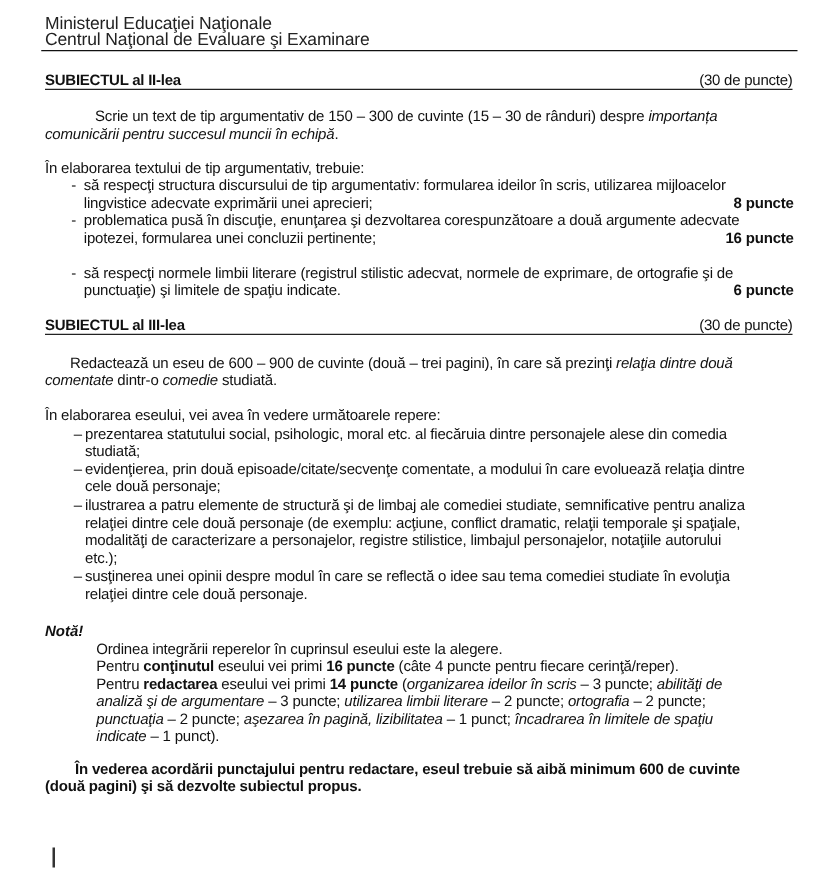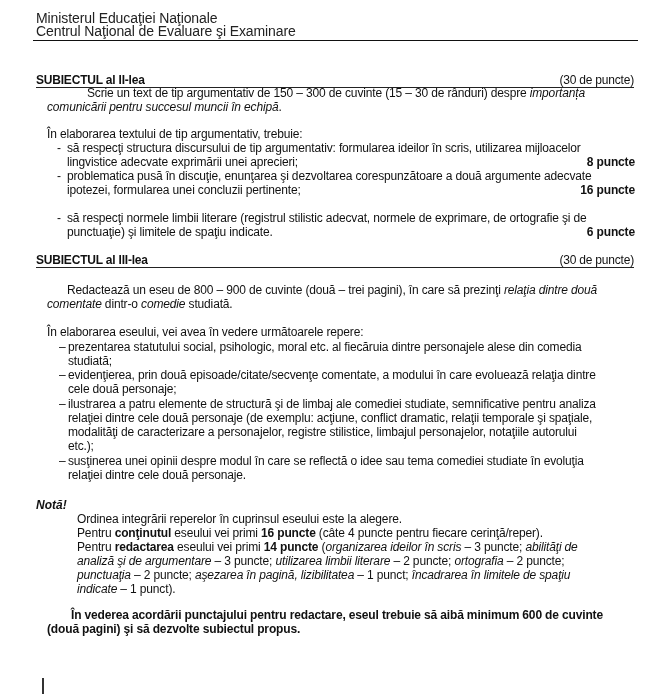--- a/index.html
+++ b/index.html
@@ -48,21 +48,21 @@
       font-weight: bold;
       font-size: 12px;
       border-bottom: 1.3px solid #222;
       line-height: 14px;
       letter-spacing: -0.2px;
     }
     .sect-title .left { float: left; }
     .sect-title .right { float: right; font-weight: normal; text-decoration: none; }
     .para {
       position: absolute;
-      left: 11px;
+      left: 0;
       width: 598px;
       line-height: 14px;
       text-align: justify;
       letter-spacing: -0.15px;
     }
     .para .indent { display: inline-block; width: 40px; }
     .bul {
       position: absolute;
       width: 568px;
       line-height: 14px;
@@ -108,21 +108,21 @@
   </style>
 </head>
 <body>
 
 <div class="page">
 
   <div class="hdr" style="top:11px;">Ministerul Educaţiei Naţionale</div>
   <div class="hdr" style="top:24px;">Centrul Naţional de Evaluare şi Examinare</div>
   <div class="hdr-rule"></div>
 
-  <div class="sect-title" style="top:57px;margin-top:16px;">
+  <div class="sect-title" style="top:57px;">
     <span class="left">SUBIECTUL al II-lea</span>
     <span class="right">(30 de puncte)</span>
   </div>
 
   <div class="para" style="top:86px;">
     <span class="indent"></span><span>Scrie un text de tip argumentativ de 150 – 300 de cuvinte (15 – 30 de rânduri) despre </span><i>importanța</i><br>
     <i>comunicării pentru succesul muncii în echipă</i><span>.</span>
   </div>
 
   <div class="para" style="top:127px;">În elaborarea textului de tip argumentativ, trebuie:</div>
@@ -144,21 +144,21 @@
     <div>să respecţi normele limbii literare (registrul stilistic adecvat, normele de exprimare, de ortografie şi de</div>
     <div><span>punctuaţie) şi limitele de spaţiu indicate.</span><span class="pts">6 puncte</span></div>
   </div>
 
   <div class="sect-title" style="top:253px;">
     <span class="left">SUBIECTUL al III-lea</span>
     <span class="right">(30 de puncte)</span>
   </div>
 
   <div class="para" style="top:283px;">
-    <span class="indent" style="width:20px;"></span><span>Redactează un eseu de 800 – 900 de cuvinte (două – trei pagini), în care să prezinţi </span><i>relaţia dintre două</i><br>
+    <span class="indent" style="width:20px;"></span><span>Redactează un eseu de 600 – 900 de cuvinte (două – trei pagini), în care să prezinţi </span><i>relaţia dintre două</i><br>
     <i>comentate</i><span> dintr-o </span><i>comedie</i><span> studiată.</span>
   </div>
 
   <div class="para" style="top:325px;">În elaborarea eseului, vei avea în vedere următoarele repere:</div>
 
   <div class="bul bul2" style="left:32px; top:340px; width:566px;">
     <span class="dash">–</span>
     <div>prezentarea statutului social, psihologic, moral etc. al fiecăruia dintre personajele alese din comedia</div>
     <div>studiată;</div>
   </div>

